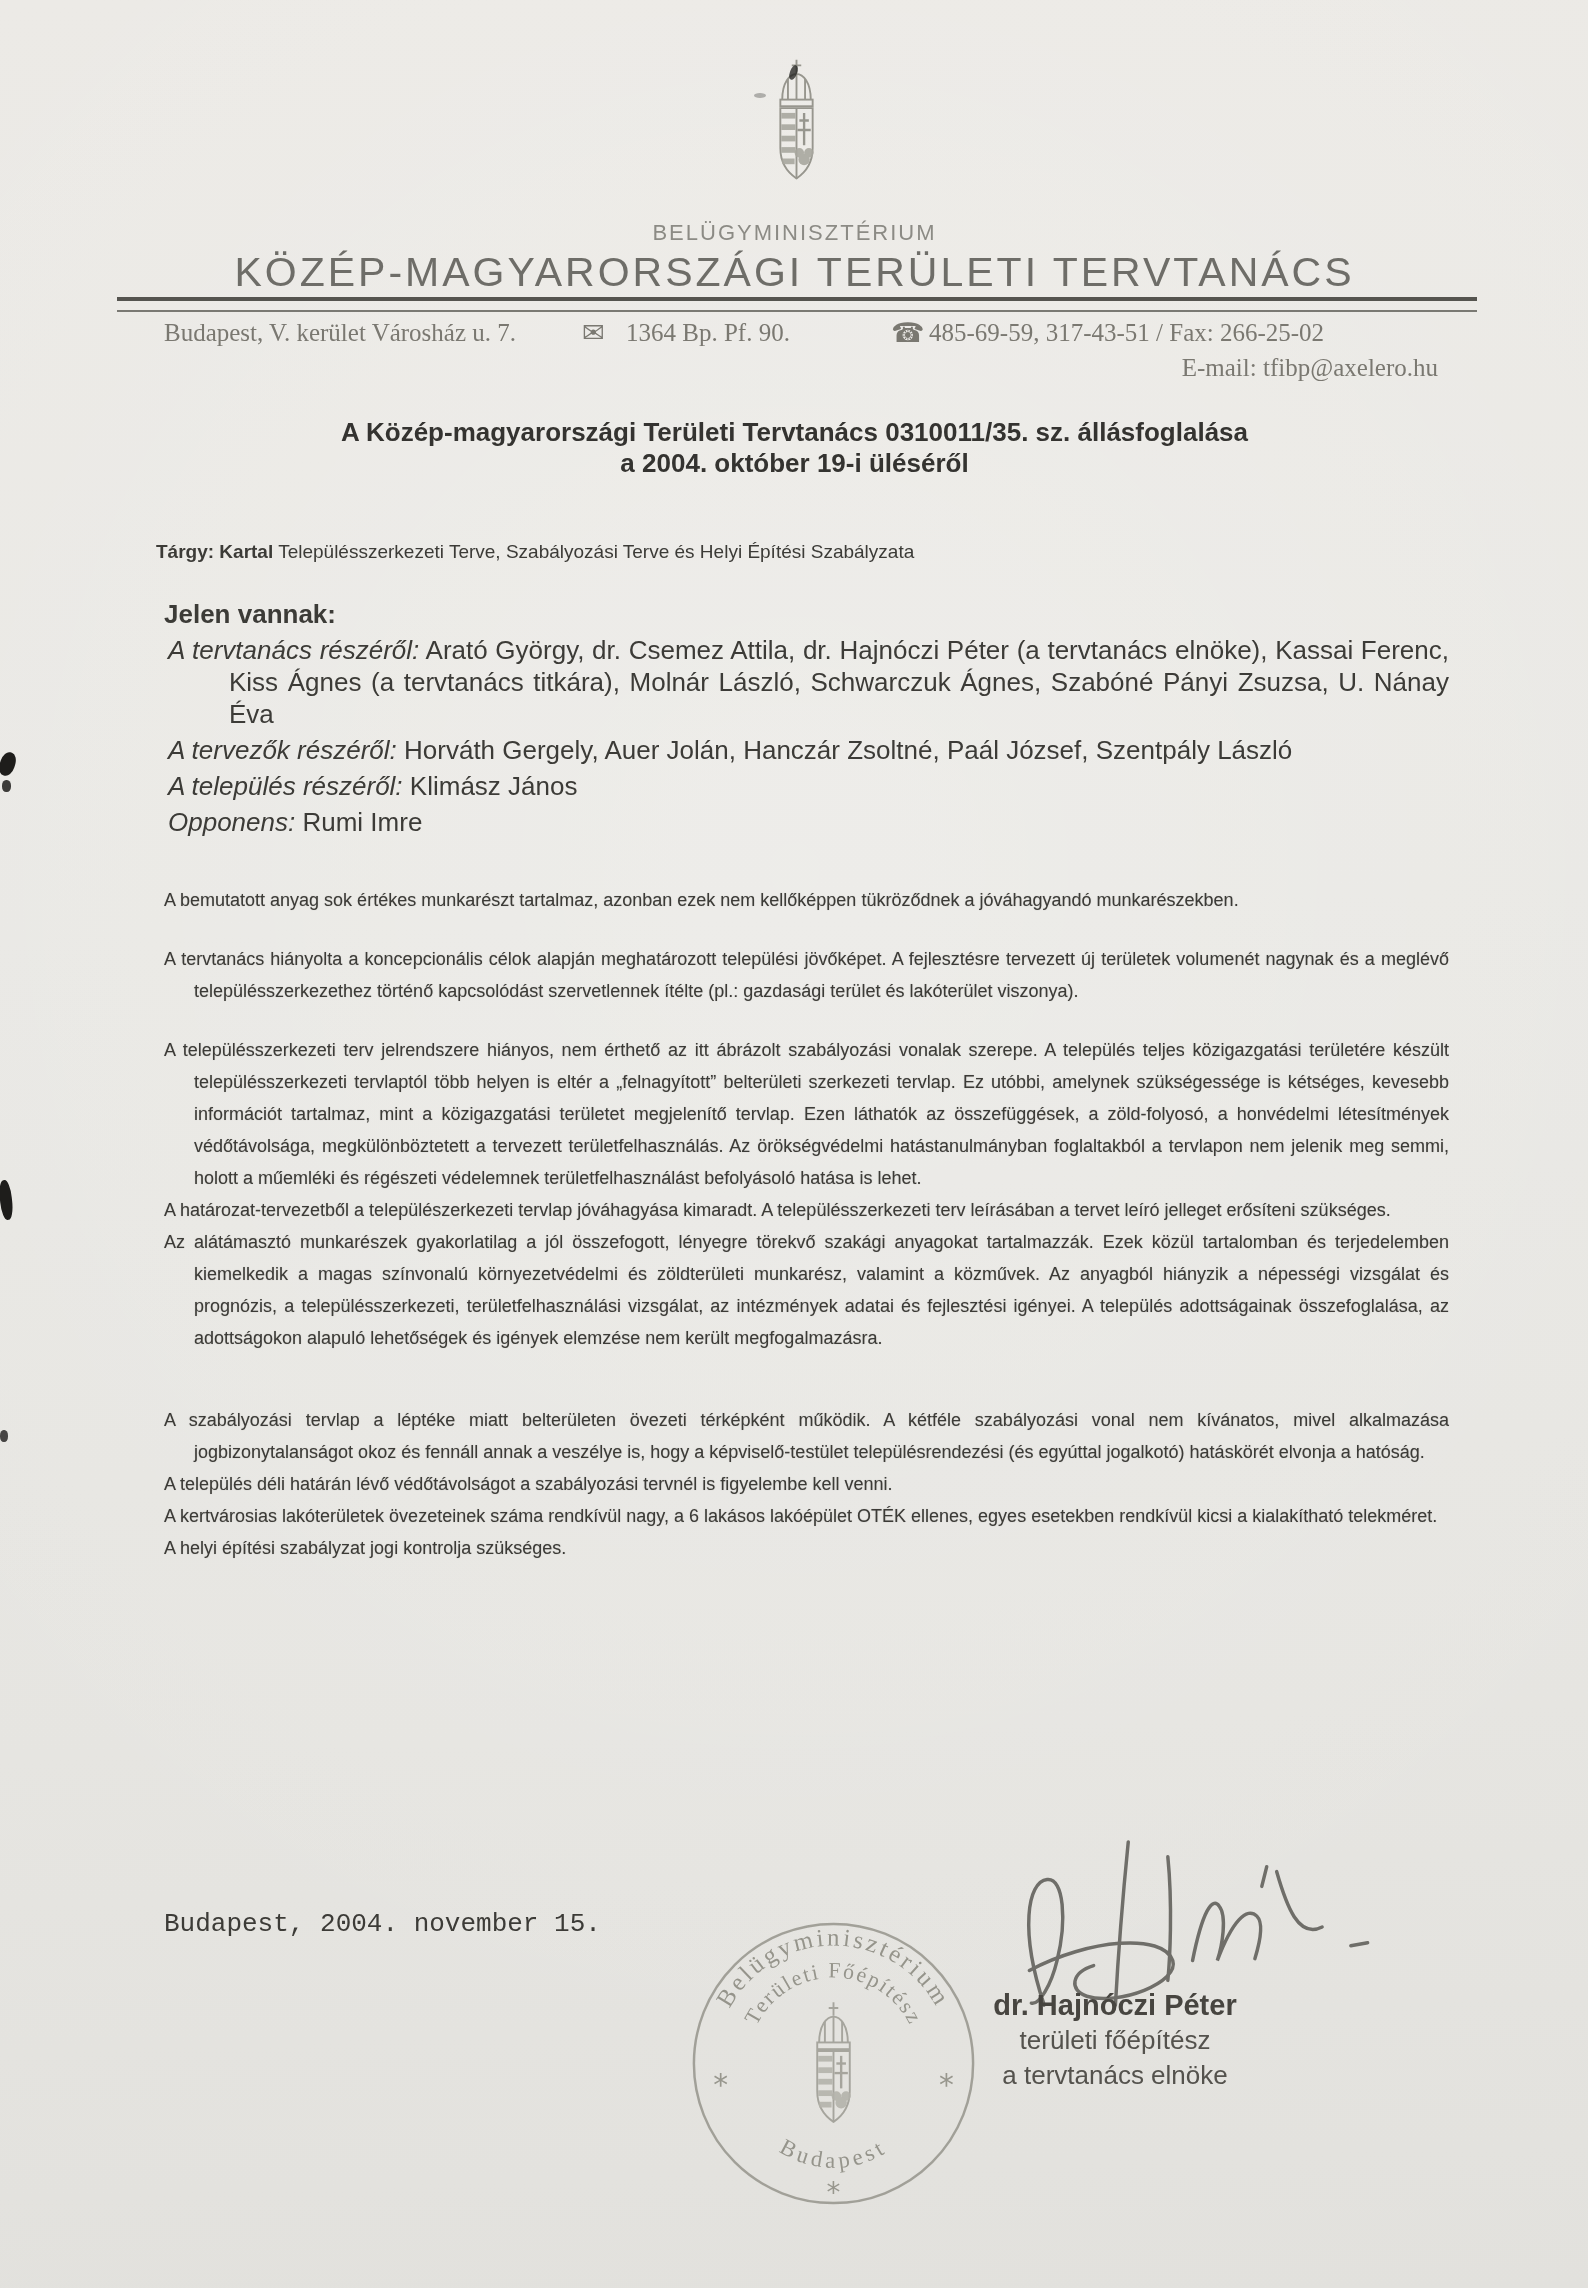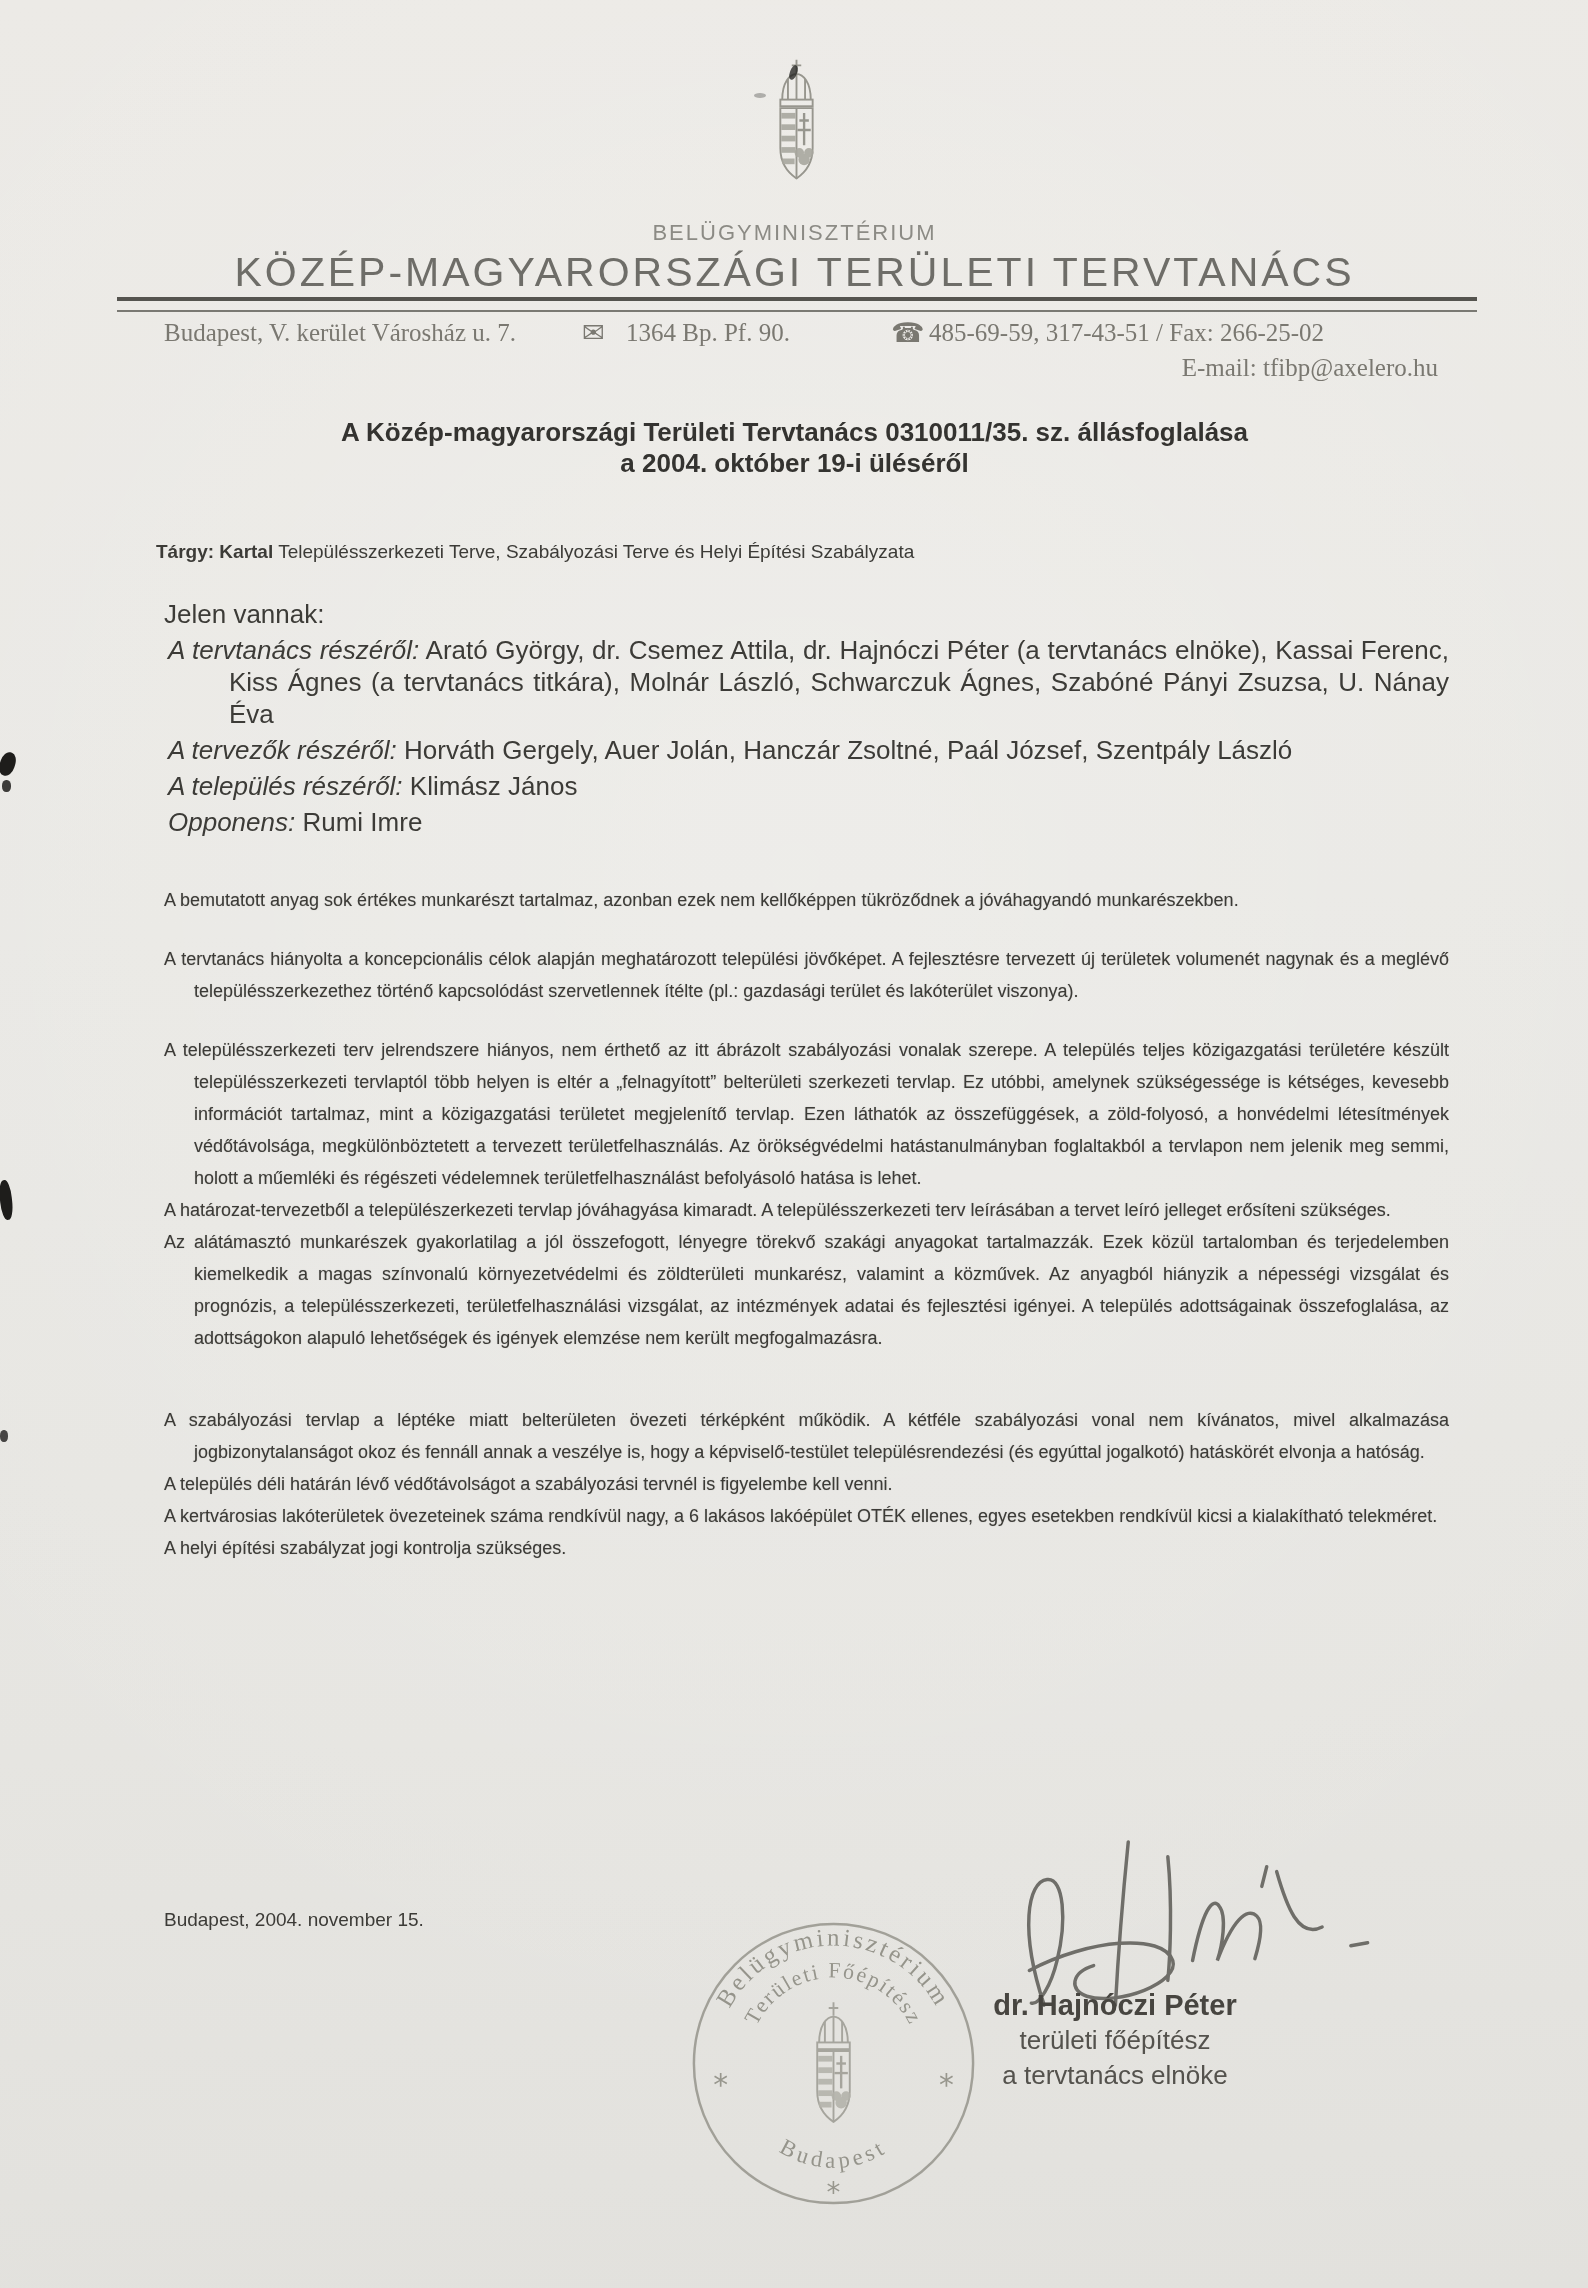--- a/index.html
+++ b/index.html
@@ -28,30 +28,30 @@
   .c-num{left:929px;}
   .email{position:absolute;top:354px;right:151px;
     font-family:"Liberation Serif","DejaVu Serif",serif;font-size:25px;color:#7a7871;}
   
   .title{position:absolute;top:417px;left:0;width:100%;text-align:center;
     font-size:26px;font-weight:bold;line-height:31px;color:#343330;}
   
   .subject{position:absolute;top:541px;left:156px;width:1287px;font-size:19px;}
   .attendees{position:absolute;top:598px;left:164px;width:1289px;
     font-size:26px;line-height:32px;}
-  .attendees .head{font-weight:normal;}
+  .attendees .head{font-weight:bold;}
   .attendees p{margin:4px;padding-left:61px;text-indent:-61px;text-align:justify;}
   .attendees p:last-child,.attendees p:nth-child(4){text-align:left;}
   
   .body{position:absolute;top:884px;left:164px;width:1285px;
     font-size:18px;line-height:32px;text-shadow:0 0 1px rgba(55,53,49,.30);}
   .body p{margin:0;padding-left:30px;text-indent:-30px;text-align:justify;}
   .gap-sm{margin-top:27px !important;}
   .gap-lg{margin-top:50px !important;}
-  .date{position:absolute;top:1909px;left:164px;font-size:19px;}
+  .date{position:absolute;top:1909px;left:164px;font-size:26px;font-family:Liberation Mono, monospace;}
   
   .stamp{position:absolute;left:685px;top:1915px;}
   .stamp text{font-family:"Liberation Serif","DejaVu Serif",serif;}
   .stamp .star{font-family:"DejaVu Sans",sans-serif;}
   .sig-strokes{position:absolute;left:970px;top:1812px;}
   .sig-block{position:absolute;left:992px;top:1988px;width:246px;text-align:center;
     font-size:26px;line-height:35px;color:#54524d;}
   .sig-block .name{font-weight:bold;font-size:29px;color:#474540;}
   
   .speck{position:absolute;background:#1e1d1b;border-radius:45%;}

